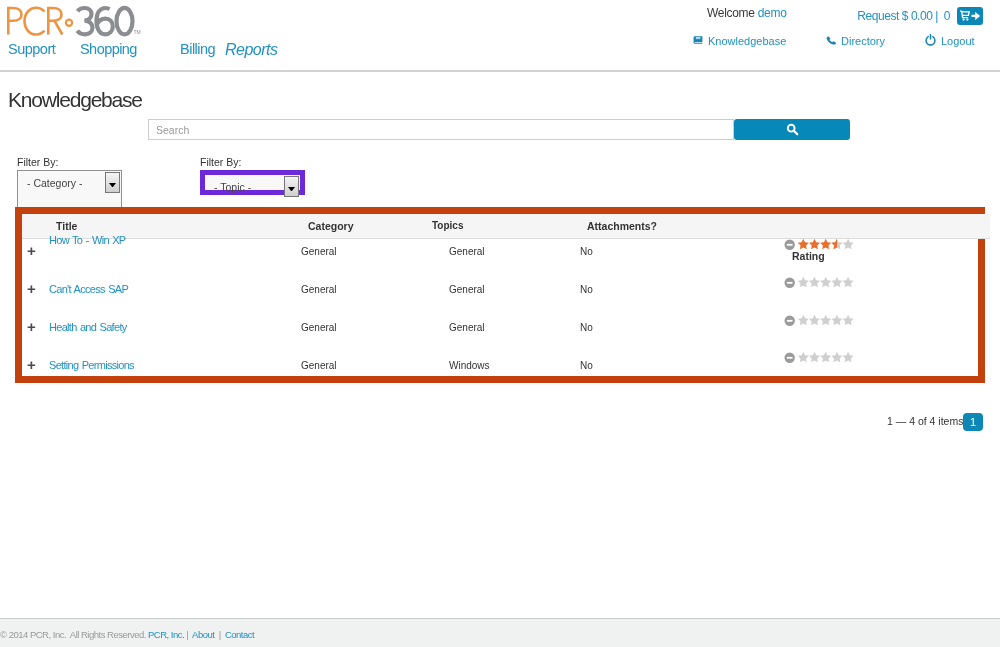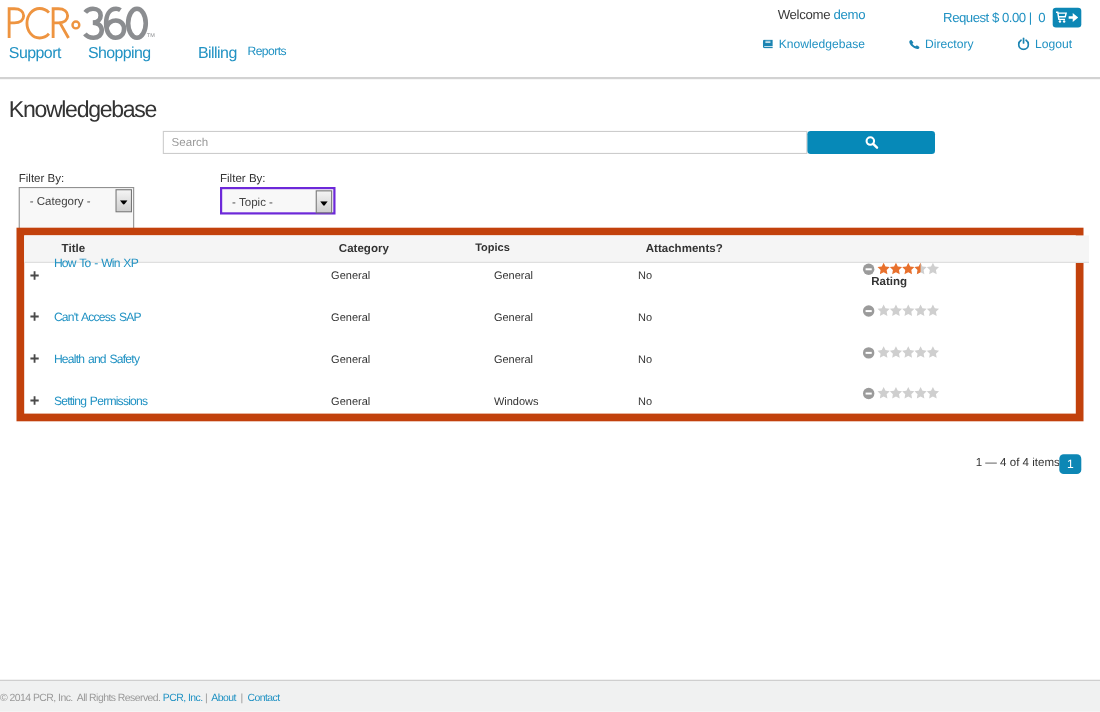--- a/index.html
+++ b/index.html
@@ -31,21 +31,21 @@
     <path d="M109.5 8.2 C108.5 7.5 107 7 105.5 7 C99.5 7 96.5 12.6 96.5 20.1 C96.5 28 99.8 33.3 105 33.3 C109.6 33.3 112.8 29.9 112.8 25.4 C112.8 20.9 109.6 17.6 105.3 17.6 C101.5 17.6 98.4 20.3 97 23.5"></path>
 
     <ellipse cx="124.5" cy="20.15" rx="8" ry="13.2"></ellipse>
   </g>
   <text x="133.5" y="33" font-size="5" fill="#8b8d90" font-family="Liberation Sans">TM</text>
 </svg>
 
 <div class="abs blue" style="left:8px;top:40.5px;font-size:14.5px;letter-spacing:-0.5px;">Support</div>
 <div class="abs blue" style="left:80px;top:40.5px;font-size:14.5px;letter-spacing:-0.55px;">Shopping</div>
 <div class="abs blue" style="left:164px;top:40.5px;font-size:14.5px;letter-spacing:-0.5px;margin-left:16px;">Billing</div>
-<div class="abs blue" style="left:225px;top:40.5px;font-size:11px;letter-spacing:-0.5px;">Reports</div>
+<div class="abs blue" style="left:225px;top:40.5px;font-size:16px;letter-spacing:-0.5px;font-style:italic;">Reports</div>
 
 <div class="abs" style="left:707px;top:5.5px;font-size:12px;letter-spacing:-0.3px;color:#3a3a3a;">Welcome <span class="blue">demo</span></div>
 
 <div class="abs blue" style="right:50px;top:9px;font-size:12px;letter-spacing:-0.45px;white-space:nowrap;">Request $ 0.00&nbsp;|&nbsp; 0</div>
 
 <div class="abs" style="left:957px;top:7px;width:26px;height:18px;background:#0d87b5;border-radius:3px;">
 <svg width="26" height="18" viewBox="0 0 26 18">
   <g stroke="#fff" stroke-width="1.3" fill="none">
     <path d="M3 4.2 H4.6 L5.6 10.6 H11.2 M4.9 8.3 H11.4 L12.2 4.9 H4.4"></path>
   </g>
@@ -88,21 +88,21 @@
 </div>
 
 <div class="abs" style="left:17px;top:156px;font-size:10.5px;color:#333;">Filter By:</div>
 <div class="abs" style="left:17px;top:170px;width:105px;height:40px;border:1px solid #919191;background:#f8f8f8;">
   <span class="abs" style="left:9px;top:6px;font-size:10.5px;color:#444;">- Category -</span>
   <span class="abs" style="right:1px;top:1px;width:15px;height:21px;background:linear-gradient(#f4f4f4,#cfcfcf);border:1px solid #777;text-align:center;"><svg width="7" height="4.5" viewBox="0 0 7 4.5" style="margin-top:8px;">
         <path d="M0 0 H7 L3.5 4.5 Z" fill="#000"></path>
       </svg></span>
 </div>
 <div class="abs" style="left:200px;top:156px;font-size:10.5px;color:#333;">Filter By:</div>
-<div class="abs" style="left:200px;top:170px;width:105px;height:25px;border:2px solid #6d28d9;background:#f8f8f8;">
+<div class="abs" style="left:200px;top:170px;width:105px;height:25px;border:5px solid #6d28d9;background:#f8f8f8;">
   <span class="abs" style="left:9px;top:6px;font-size:10.5px;color:#444;">- Topic -</span>
   <span class="abs" style="right:1px;top:1px;width:15px;height:21px;background:linear-gradient(#f4f4f4,#cfcfcf);border:1px solid #777;text-align:center;"><svg width="7" height="4.5" viewBox="0 0 7 4.5" style="margin-top:8px;">
         <path d="M0 0 H7 L3.5 4.5 Z" fill="#000"></path>
       </svg></span>
 </div>
 
 <div class="abs" style="left:15px;top:207px;width:970px;height:176px;border:7px solid #c2410c;">
   <div class="abs" style="left:0;top:0;width:968px;height:25px;background:#f5f5f5;border-bottom:1px solid #ddd;"></div>
   <div class="abs" style="left:34px;top:5.5px;font-size:10.5px;font-weight:bold;color:#333;">Title</div>
   <div class="abs" style="left:286px;top:5.5px;font-size:10.5px;font-weight:bold;color:#333;">Category</div>

